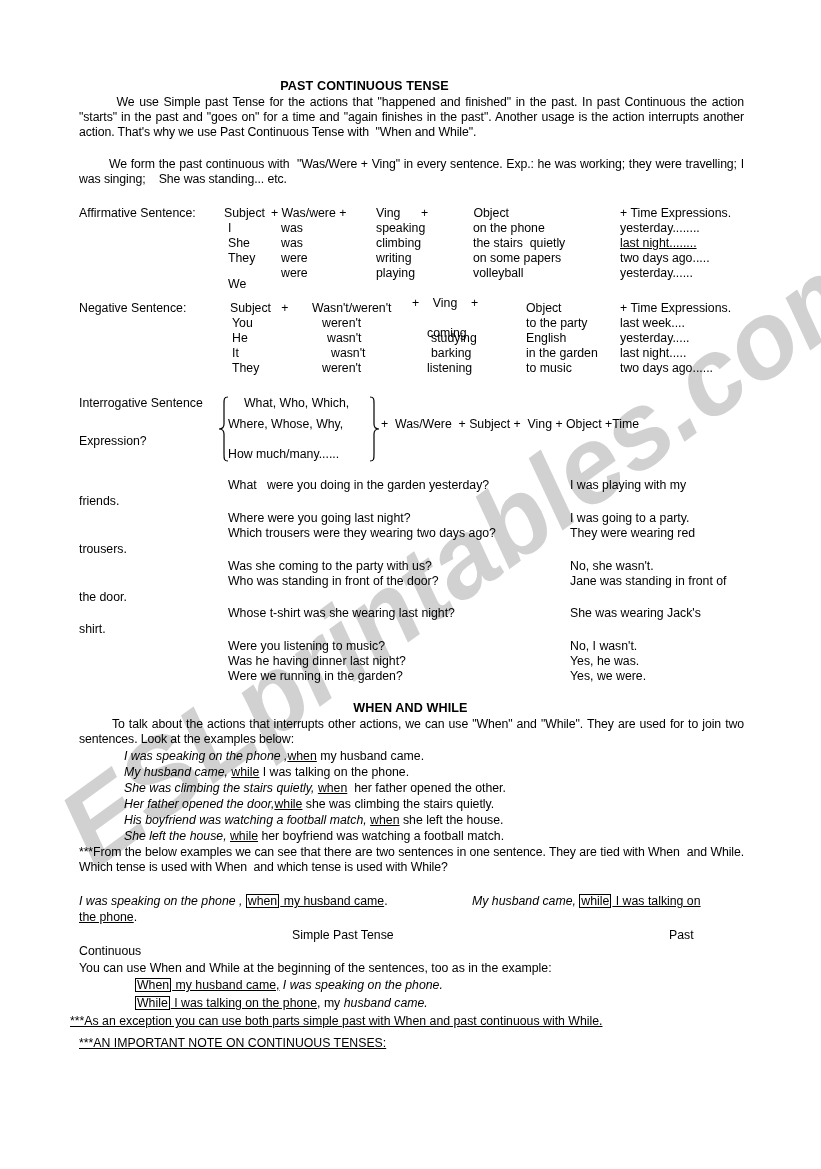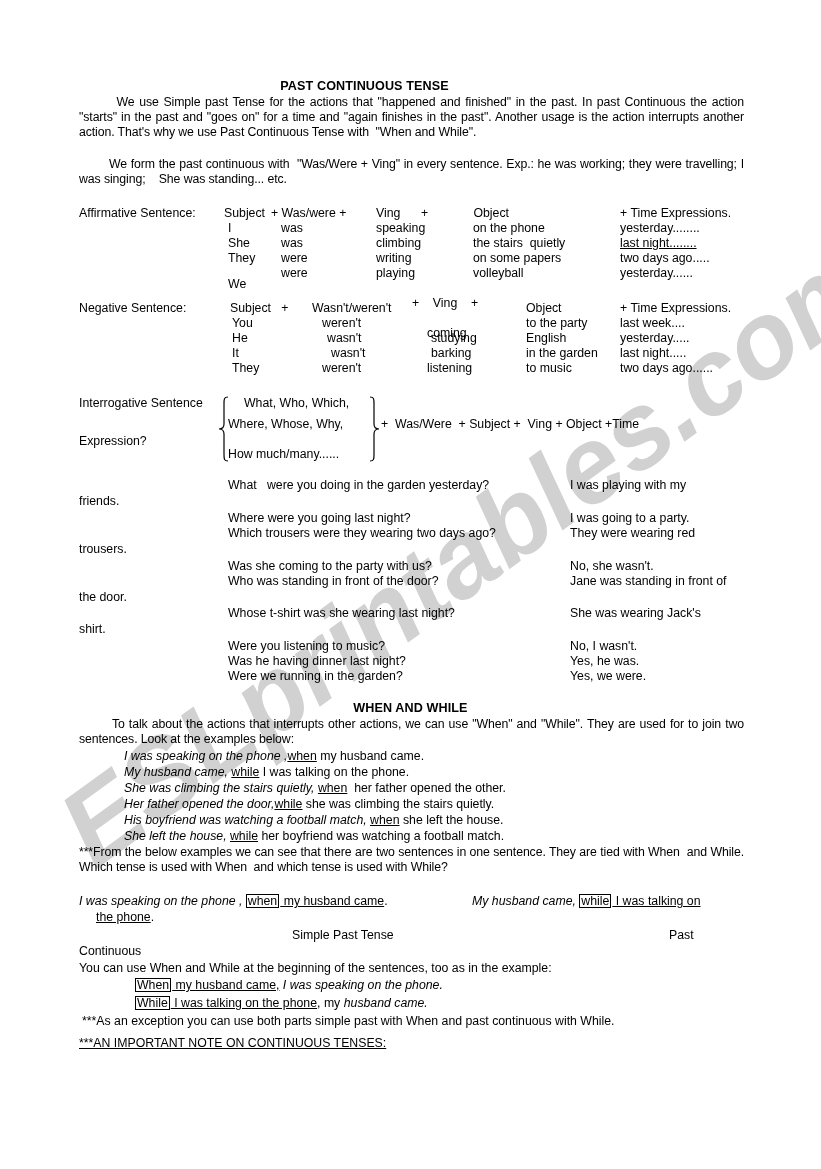--- a/index.html
+++ b/index.html
@@ -218,30 +218,30 @@
     <div class="col" style="left:124px; top:813px;"><span class="ital">His boyfriend was watching a football match,</span><span> </span><span class="und">when</span><span> she left the house.</span></div>
 
     <div class="col" style="left:124px; top:829px;"><span class="ital">She left the house,</span><span> </span><span class="und">while</span><span> her boyfriend was watching a football match.</span></div>
 
     <div class="body-text" style="left:79px; top:845px; width:665px; text-align:justify;">***From the below examples we can see that there are two sentences in one sentence. They are tied with When  and While. Which tense is used with When  and which tense is used with While?</div>
 
     <div class="col" style="left:79px; top:894px;"><span class="ital">I was speaking on the phone ,</span><span> </span><span class="boxed">when</span><span class="und"> my husband came</span><span>.</span></div>
 
     <div class="col" style="left:472px; top:894px;"><span class="ital">My husband came,</span><span> </span><span class="boxed">while</span><span class="und"> I was talking on</span></div>
 
-    <div class="col" style="left:79px; top:910px;margin-left:17px;"><span class="und">the phone</span><span>.</span></div>
+    <div class="col" style="left:79px; top:910px;"><span class="und">the phone</span><span>.</span></div>
 
     <div class="col" style="left:292px; top:928px;">Simple Past Tense</div>
     <div class="col" style="left:669px; top:928px;">Past</div>
     <div class="col" style="left:79px; top:944px;">Continuous</div>
 
     <div class="col" style="left:79px; top:961px;">You can use When and While at the beginning of the sentences, too as in the example:</div>
 
     <div class="col" style="left:135px; top:978px;"><span class="boxed">When</span><span class="und"> my husband came,</span><span class="ital"> I was speaking on the phone.</span></div>
 
     <div class="col" style="left:135px; top:996px;"><span class="boxed">While</span><span class="und"> I was talking on the phone</span><span>, my </span><span class="ital">husband came.</span></div>
 
-    <div class="col" style="left:82px; top:1014px;">***As an exception you can use both parts simple past with When and past continuous with While.</div>
+    <div class="col" style="left:70px; top:1014px;text-decoration:underline;">***As an exception you can use both parts simple past with When and past continuous with While.</div>
 
     <div class="col und" style="left:79px; top:1036px;">***AN IMPORTANT NOTE ON CONTINUOUS TENSES:</div>
 
   </div>
 </div>
 
 </body></html>

